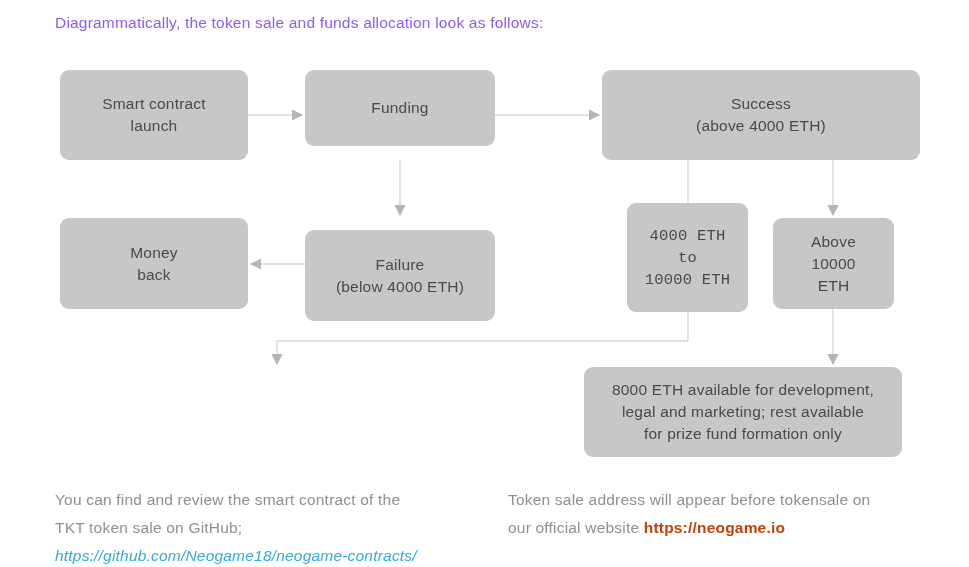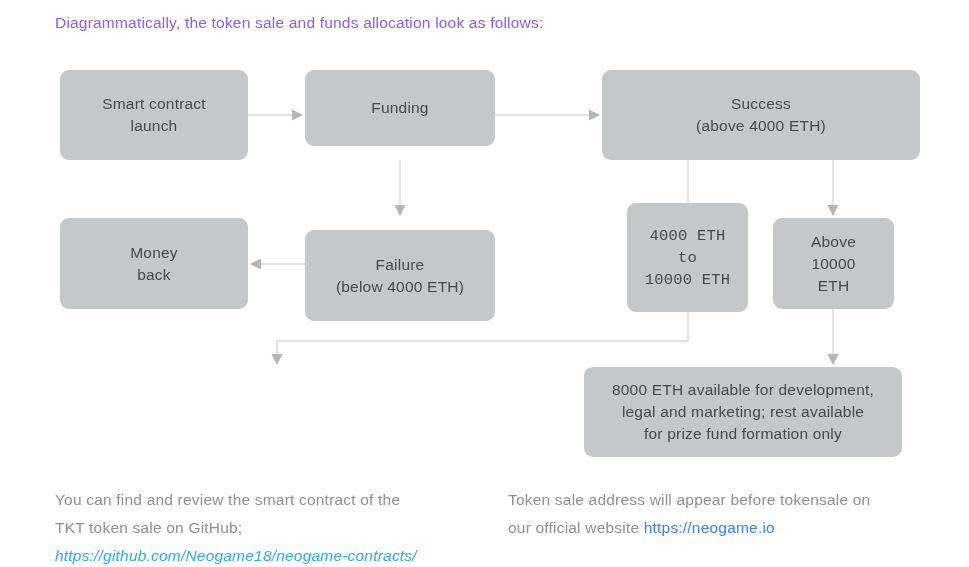--- a/index.html
+++ b/index.html
@@ -60,22 +60,22 @@
   .footnote-left  { left: 55px;  top: 486px; width: 450px; }
   .footnote-right { left: 508px; top: 486px; width: 440px; }
   .github-link {
     display: inline-block;
     font-style: italic;
     color: #35a8e0;
     text-decoration: none;
     cursor: pointer;
   }
   .site-link {
-    font-weight: normal;
-    color: #3b82f6;
+    font-weight: bold;
+    color: #c2410c;
     letter-spacing: 0.2px;
   }
 </style>
 </head>
 <body>
 
 <div class="canvas">
 
   <div class="intro">Diagrammatically, the token sale and funds allocation look as follows:</div>
 

